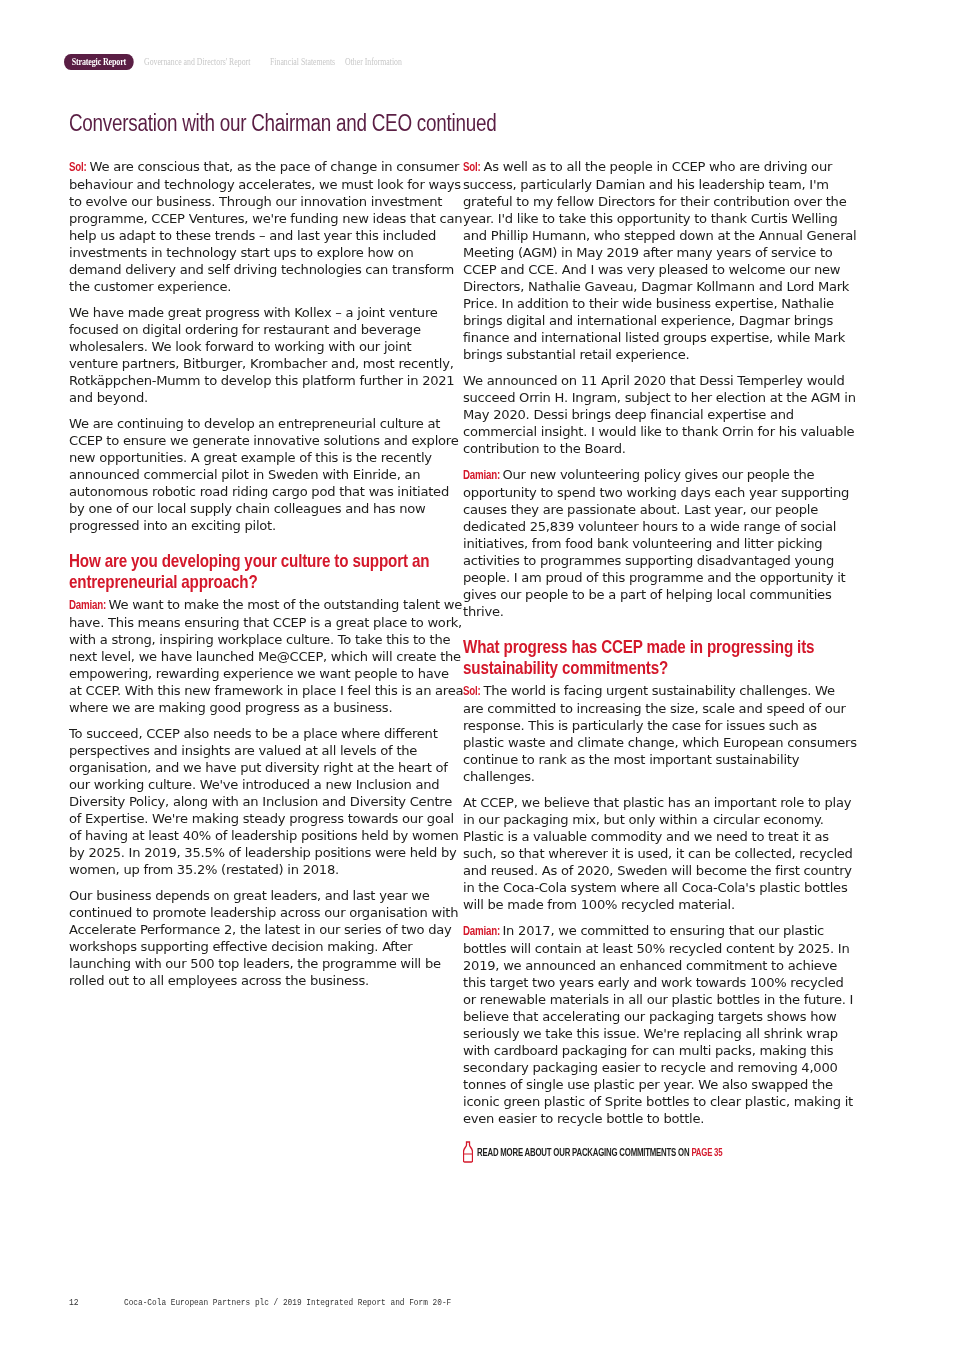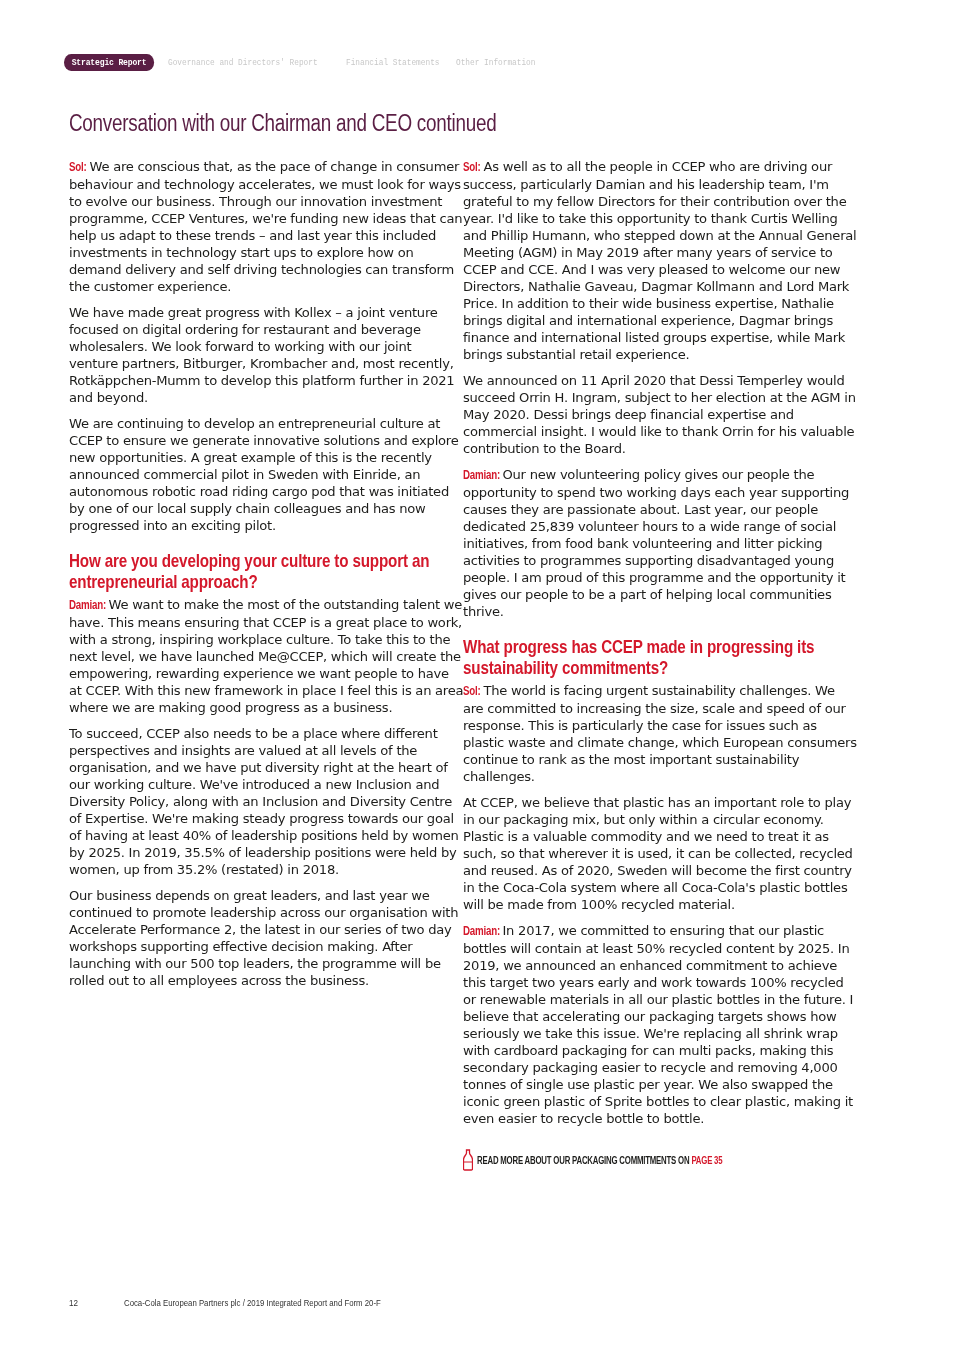--- a/index.html
+++ b/index.html
@@ -1,39 +1,39 @@
 <!DOCTYPE html>
 <html><head>
 <meta charset="utf-8">
 <style>
   html, body { margin: 0; padding: 0; background: #ffffff; }
   body { width: 965px; height: 1365px; position: relative; overflow: hidden;
          font-family: "DejaVu Sans", sans-serif; color: #1d1d1b; }
   .nav { position: absolute; left: 64px; top: 54px; display: flex; align-items: center; gap: 10px;
-         font-family: Liberation Mono, monospace; font-size: 9.5px; }
+         font-family: Liberation Serif, serif; font-size: 9.5px; }
   .nav .pill { background: #5a1e44; color: #fff; font-weight: bold; padding: 3px 9px; border-radius: 10px;
                letter-spacing: -0.2px; transform: scaleX(0.85); transform-origin: left center; margin-right: -12px; }
   .nav .link { color: #c8c8c8; transform: scaleX(0.82); transform-origin: left center; margin-right: -14px; white-space: nowrap; }
   .title { position: absolute; left: 69px; top: 110px; font-family: "Liberation Sans", sans-serif; font-size: 23px;
            color: #5a1e44; letter-spacing: -0.3px; transform: scaleX(0.82); transform-origin: left top; white-space: nowrap; }
   .col { position: absolute; top: 158px; width: 395px; font-size: 13.1px; line-height: 17px; letter-spacing: -0.25px; }
   .col.left { left: 69px; }
   .col.right { left: 463px; }
   .col p { margin: 0 0 9px 0; }
   .spk { color: #d4182b; font-family: "Liberation Sans", sans-serif; font-weight: bold; font-size: 12.5px;
          display: inline-block; transform: scaleX(0.78); transform-origin: left center; margin-right: -6px; }
   .spk.long { margin-right: -12px; }
   h2 { margin: 16px 0 4px 0; color: #d4182b; font-family: "Liberation Sans", sans-serif; font-weight: bold;
        font-size: 19px; line-height: 21px; letter-spacing: -0.2px; transform: scaleX(0.8); transform-origin: left top;
        width: 125%; }
-  .more { display: flex; align-items: center; gap: 4px; margin-top: 22px; }
+  .more { display: flex; align-items: center; gap: 4px; margin-top: 14px; }
   .more .txt { font-family: "Liberation Sans", sans-serif; font-weight: bold; font-size: 10px; color: #1d1d1b;
                transform: scaleX(0.78); transform-origin: left center; white-space: nowrap; }
   .more .pg { color: #d4182b; }
-  .footer { position: absolute; top: 1297px; left: 69px; font-family: Liberation Sans, sans-serif; font-size: 9.5px;
+  .footer { position: absolute; top: 1297px; left: 69px; font-family: Liberation Mono, monospace; font-size: 9.5px;
             color: #333; display: flex; }
   .footer .num { width: 55px; transform: scaleX(0.85); transform-origin: left center; }
   .footer .pub { transform: scaleX(0.82); transform-origin: left center; white-space: nowrap; }
 </style>
 </head>
 <body>
 
 <div class="nav">
   <span class="pill">Strategic Report</span>
   <span class="link">Governance and Directors' Report</span>

